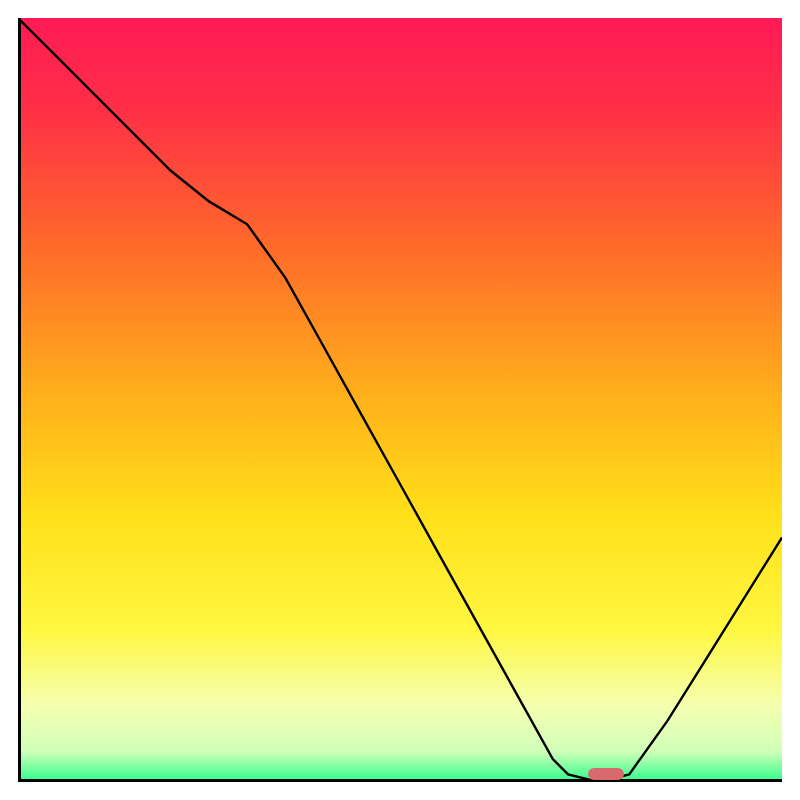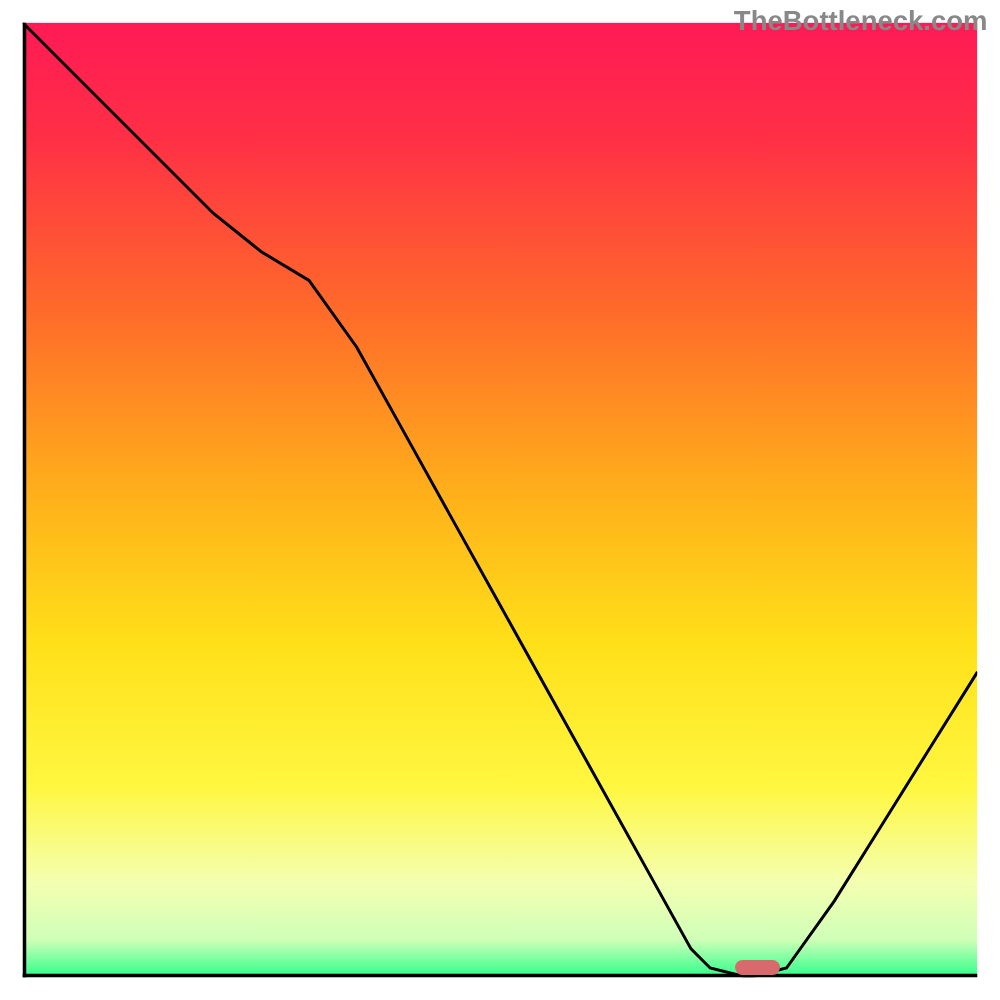--- a/index.html
+++ b/index.html
@@ -62,23 +62,20 @@
     height: 12px;
     border-radius: 6px;
     z-index: 3;
   }
 </style>
 </head>
 <body>
 
 <div class="container">
 
-  <div class="watermark">
-    <span>TheBottleneck.com</span>
-  </div>
 
   <div class="plot-area">
 
     <svg class="bg" width="764" height="764">
       <defs>
         <linearGradient id="grad" x1="0" y1="0" x2="0" y2="1">
             <stop offset="0%" stop-color="#ff1a55"></stop>
             <stop offset="12%" stop-color="#ff2f46"></stop>
             <stop offset="30%" stop-color="#ff6a2a"></stop>
             <stop offset="50%" stop-color="#ffb21a"></stop>

